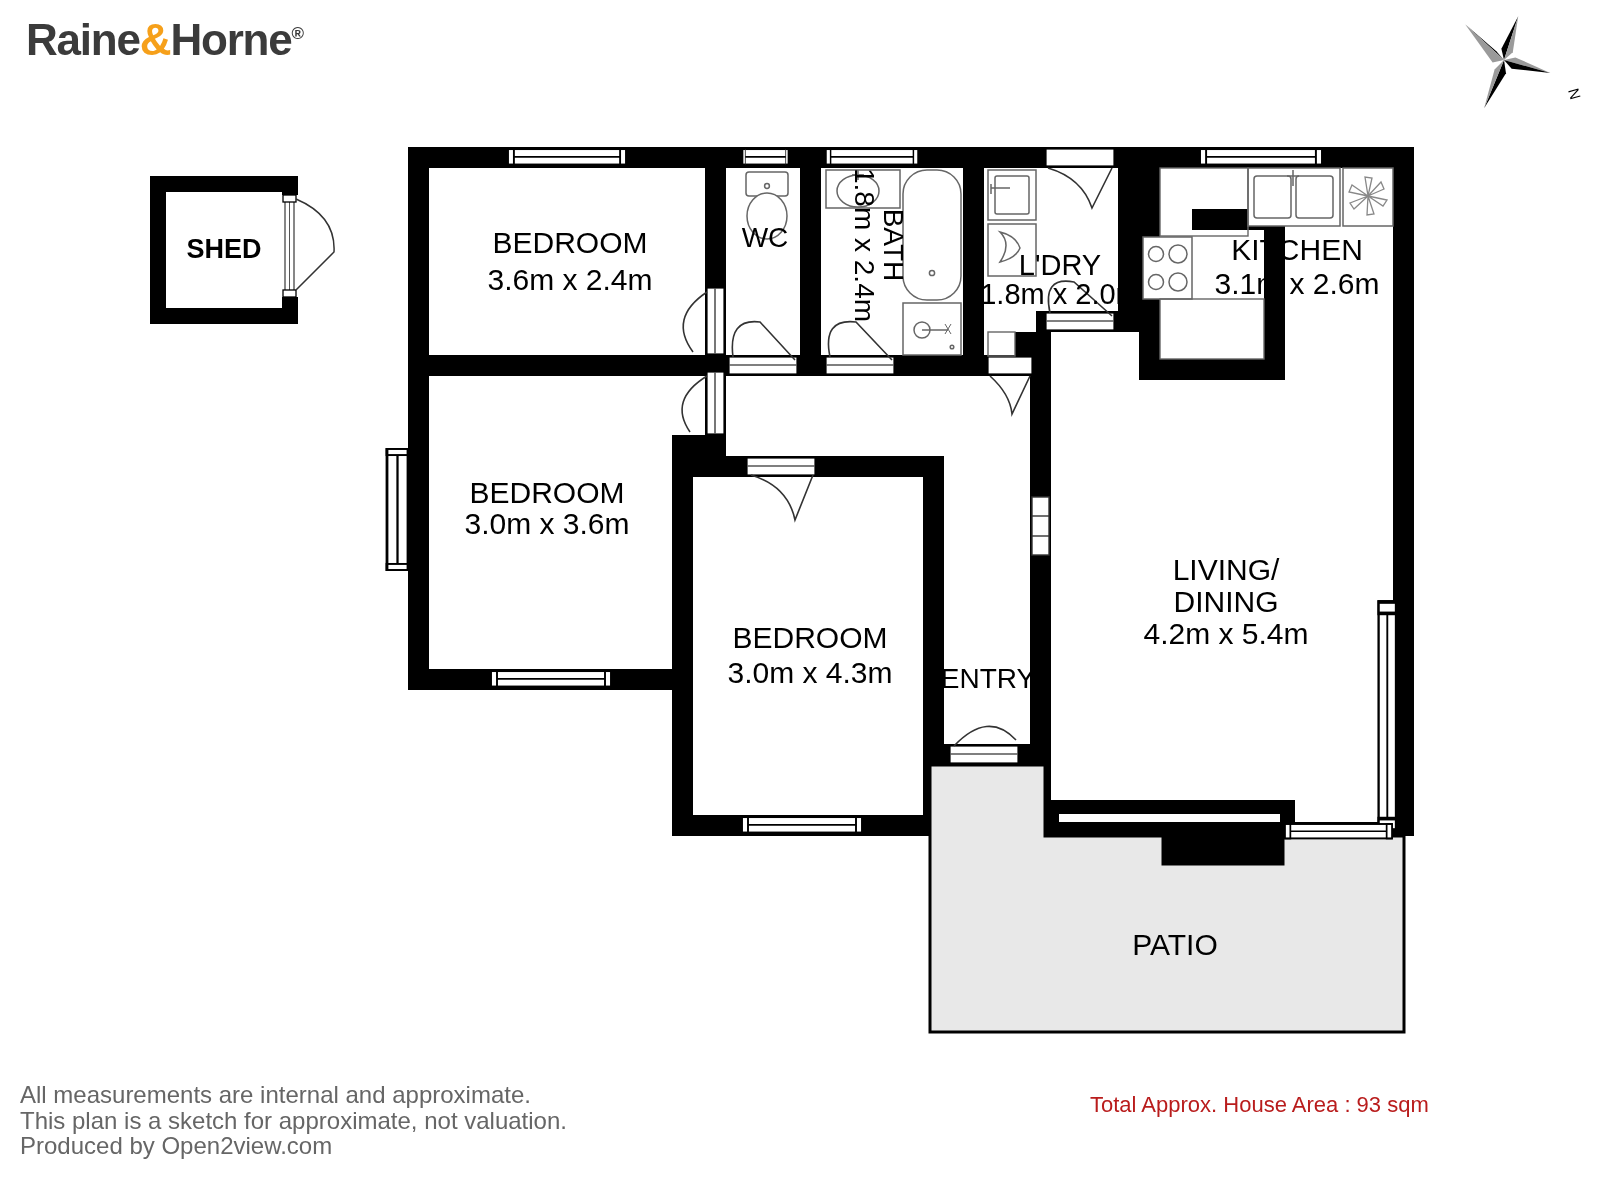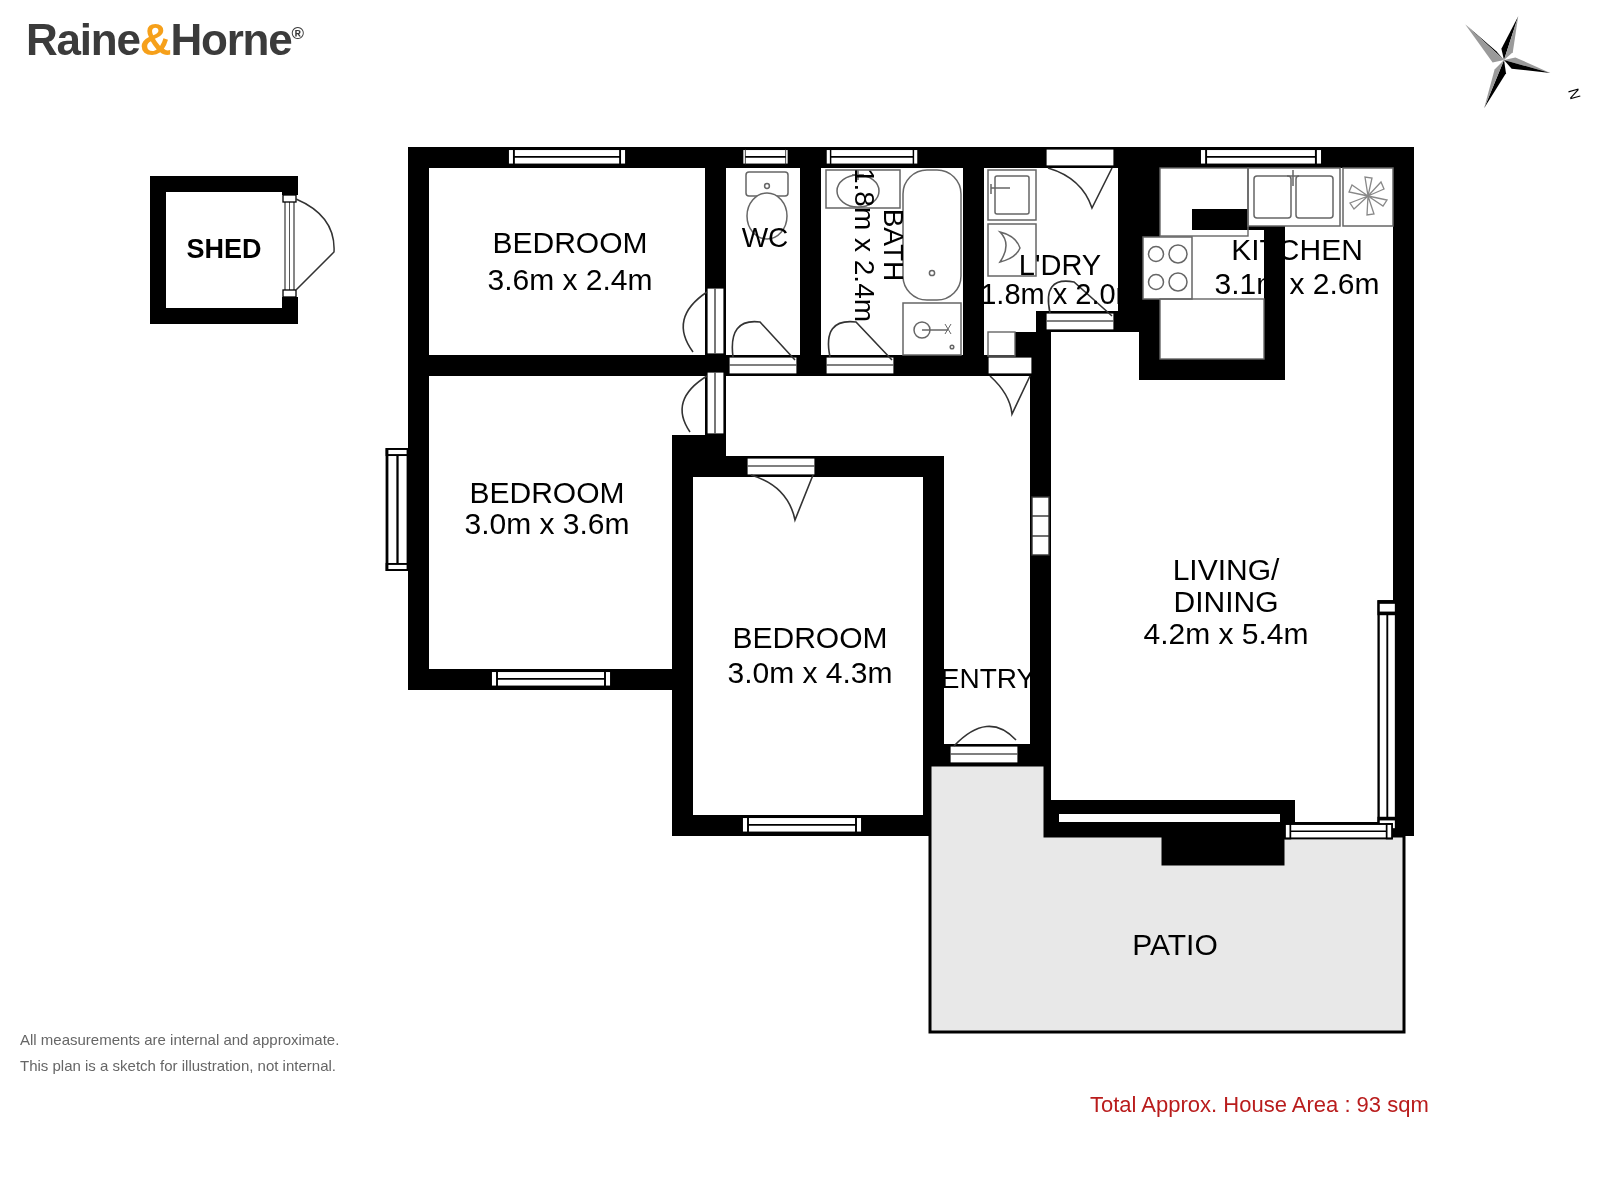--- a/index.html
+++ b/index.html
@@ -12,21 +12,21 @@
   #logo .amp{color:#f6a01a;}
   #logo .reg{font-size:17px;vertical-align:super;color:#3b3b3b;font-weight:bold;}
 
   
   #compass{position:absolute;left:1442px;top:8px;width:150px;height:110px;}
 
   
   #plan{position:absolute;left:0;top:0;width:1600px;height:1200px;}
 
   
-  #footer-left{position:absolute;left:20px;top:1027px;font-size:15px;
+  #footer-left{position:absolute;left:20px;top:1082px;font-size:24px;
      line-height:25.5px;color:#666;}
   #footer-left div{white-space:nowrap;}
   #footer-right{position:absolute;left:1090px;top:1092px;font-size:22px;color:#b91c1c;
      white-space:nowrap;}
 
   .rmlabel{font-family:"Liberation Sans", sans-serif;fill:#000;}
 </style>
 </head>
 <body>
 
@@ -344,15 +344,16 @@
     <text class="rmlabel" x="1226" y="580" font-size="30" text-anchor="middle">LIVING/</text>
     <text class="rmlabel" x="1226" y="612" font-size="30" text-anchor="middle">DINING</text>
     <text class="rmlabel" x="1226" y="644" font-size="30" text-anchor="middle">4.2m x 5.4m</text>
 
     <text class="rmlabel" x="988" y="688" font-size="28" text-anchor="middle">ENTRY</text>
   </g>
 </svg>
 
 <div id="footer-left">
   <div>All measurements are internal and approximate.</div>
-  <div>This plan is a sketch for illustration, not internal.</div>
+  <div>This plan is a sketch for approximate, not valuation.</div>
+  <div>Produced by Open2view.com</div>
 </div>
 <div id="footer-right">Total Approx. House Area : 93 sqm</div>
 
 </body></html>

